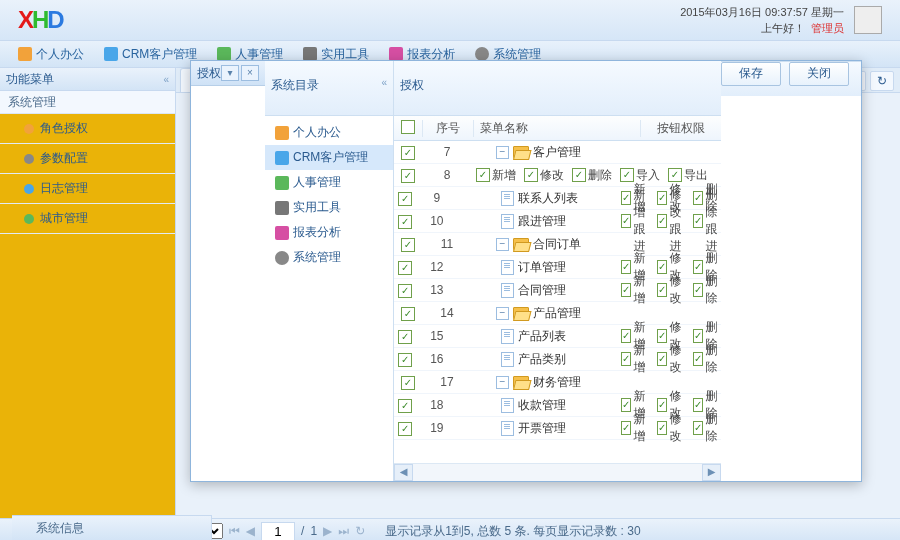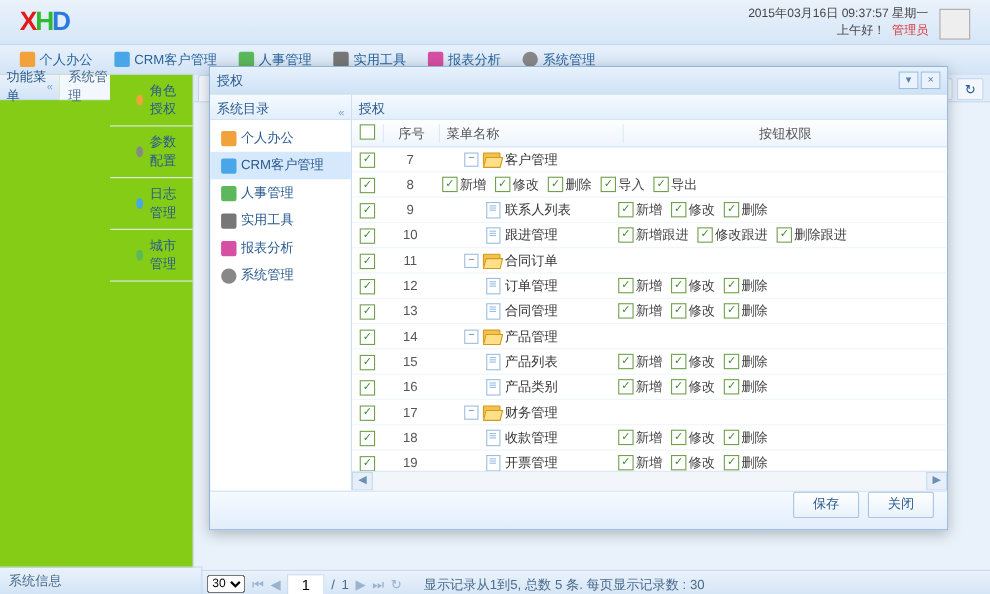--- a/index.html
+++ b/index.html
@@ -6,44 +6,44 @@
 .topbar{height:40px;display:flex;align-items:center;justify-content:space-between;padding:0 18px;background:linear-gradient(#eaf2fb,#d6e6f7)}
 .logo{font-size:24px;font-weight:bold;font-family:Arial;letter-spacing:-2px}
 .logo .x{color:#e41919}.logo .h{color:#2fbb2f}.logo .d{color:#2b7ae0}
 .topright{text-align:right;font-size:11px;color:#444;line-height:16px}
 .topright .admin{color:#d33}
 .topbox{width:26px;height:26px;border:1px solid #aaa;background:#eee;margin-left:10px;display:inline-block;vertical-align:top}
 .menubar{height:26px;background:linear-gradient(#e8f1fb,#d3e4f6);border-top:1px solid #c7d9ef;border-bottom:1px solid #c7d9ef;display:flex;align-items:center;padding-left:8px}
 .menubar .mitem{display:flex;align-items:center;padding:0 10px;height:26px;color:#28639e;cursor:pointer}
 .menubar .mitem .mi{width:14px;height:14px;margin-right:4px}
 .body{display:flex;height:calc(540px - 40px - 26px - 24px);position:relative}
-.leftpanel{width:175px;background:#84cc16;border-right:1px solid #c7d9ef;display:flex;flex-direction:row}
+.leftpanel{width:175px;background:#eab308;border-right:1px solid #c7d9ef;display:flex;flex-direction:column}
 .lp-head{height:22px;background:linear-gradient(#eaf2fb,#d3e4f6);border-bottom:1px solid #c7d9ef;display:flex;align-items:center;justify-content:space-between;padding:0 6px;color:#2a5a8e}
 .lp-sub{height:22px;background:#f3f8fe;border-bottom:1px solid #dbe7f4;padding-left:8px;display:flex;align-items:center;color:#4a6a8a}
 .lp-item{padding:6px 8px 6px 24px;color:#2a5a8e;border-bottom:1px solid #e1ebf6;display:flex;align-items:center}
 .lp-item .dot{width:10px;height:10px;border-radius:50%;margin-right:6px}
 .mainarea{flex:1;background:#e9f1fa;position:relative}
 .tabs{height:24px;display:flex;align-items:flex-end;padding-left:4px;border-bottom:1px solid #c7d9ef;background:#e0ecf8}
 .tabs .tab{background:#f3f8fe;border:1px solid #c7d9ef;border-bottom:none;padding:3px 10px;margin-right:2px;border-radius:3px 3px 0 0;color:#2a5a8e}
 .tabs .rtools{margin-left:auto;display:flex;align-items:center;padding-right:6px;gap:4px;color:#2a5a8e}
 .rtools .rb{border:1px solid #c7d9ef;background:#f3f8fe;padding:2px 6px;border-radius:2px}
 .statusbar{height:24px;background:linear-gradient(#eaf2fb,#d3e4f6);border-top:1px solid #c7d9ef;display:flex;align-items:center;padding:0 8px;color:#4a6a8a}
 .statusbar .pager{display:flex;align-items:center;gap:6px;margin-left:180px}
 .statusbar select{font-size:11px}
 .statusbar .pgbtn{color:#9bb3cd}
 .statusbar .summary{margin-left:20px}
-.sysinfo{position:absolute;bottom:0;left:0;width:175px;height:24px;background:linear-gradient(#eaf2fb,#d3e4f6);border-top:1px solid #c7d9ef;border-right:1px solid #c7d9ef;display:flex;align-items:center;padding-left:8px;color:#4a6a8a}
-
-.modal{position:absolute;left:190px;top:60px;width:670px;height:420px;background:#fff;border:1px solid #8fb5dc;box-shadow:0 3px 12px rgba(0,0,0,.25);display:flex;flex-direction:column}
+.sysinfo{position:absolute;bottom:0;left:12px;width:175px;height:24px;background:linear-gradient(#eaf2fb,#d3e4f6);border-top:1px solid #c7d9ef;border-right:1px solid #c7d9ef;display:flex;align-items:center;padding-left:24px;color:#4a6a8a}
+
+.modal{position:absolute;left:190px;top:60px;width:670px;height:420px;background:#fff;border:1px solid #8fb5dc;box-shadow:0 3px 12px rgba(0,0,0,.25);display:flex;flex-direction:row}
 .modal-title{height:24px;background:linear-gradient(#e7f1fc,#cfe2f6);display:flex;align-items:center;padding:0 6px;color:#2a5a8e;border-bottom:1px solid #b7cfe8}
 .modal-title .mtools{margin-left:auto;display:flex;gap:2px}
 .modal-title .mtools span{width:16px;height:14px;border:1px solid #9cbde0;background:#eaf3fd;font-size:10px;text-align:center;line-height:13px;color:#5a82ab;cursor:pointer}
 .modal-body{flex:1;display:flex;overflow:hidden}
 .mtree{width:128px;border-right:1px solid #cddff1;display:flex;flex-direction:column}
-.mtree-head,.mgrid-head{height:22px;background:linear-gradient(#f5faff,#e2eefb);border-bottom:1px solid #cddff1;display:flex;align-items:flex-end;padding:0 6px;color:#2a5a8e}
+.mtree-head,.mgrid-head{height:22px;background:linear-gradient(#f5faff,#e2eefb);border-bottom:1px solid #cddff1;display:flex;align-items:flex-start;padding:16px 6px;color:#2a5a8e}
 .mtree-head .ar{margin-left:auto;font-size:10px;color:#7ea2c7}
 .mtree ul{list-style:none;margin:0;padding:4px 0;flex:1;overflow:auto}
 .mtree li{padding:4px 6px 4px 10px;display:flex;align-items:center;color:#2a5a8e;cursor:pointer}
 .mtree li.sel{background:#d6e8fb}
 .mtree li .ti{width:14px;height:14px;margin-right:4px}
 .mgrid{flex:1;display:flex;flex-direction:column;overflow:hidden}
 .mg-cols{height:24px;background:linear-gradient(#fdfefe,#eef5fd);border-bottom:1px solid #cddff1;display:flex;align-items:center;color:#555}
 .mg-cols .c0{width:28px;text-align:center;border-right:1px solid #dce8f4}
 .mg-cols .c1{width:50px;text-align:center;border-right:1px solid #dce8f4}
 .mg-cols .c2{flex:0 0 160px;padding-left:6px;border-right:1px solid #dce8f4}
@@ -75,21 +75,21 @@
 .i-tool{width:13px;height:13px;background:#777}
 .i-rep{width:13px;height:13px;background:#d64fa3}
 .i-sys{width:13px;height:13px;background:#888;border-radius:50%}
 .collapse-ico{font-size:10px;color:#7ea2c7}
 </style>
 </head>
 <body>
 
 <div class="topbar">
   <div class="logo"><span class="x">X</span><span class="h">H</span><span class="d">D</span></div>
-  <div style="display:flex;align-items:flex-end">
+  <div style="display:flex;align-items:center">
     <div class="topright">
       <div>2015年03月16日 09:37:57 星期一</div>
       <div><span>上午好！</span>&nbsp;&nbsp;<span class="admin">管理员</span></div>
     </div>
     <span class="topbox"></span>
   </div>
 </div>
 
 <div class="menubar" id="menubar">
     <div class="mitem">

